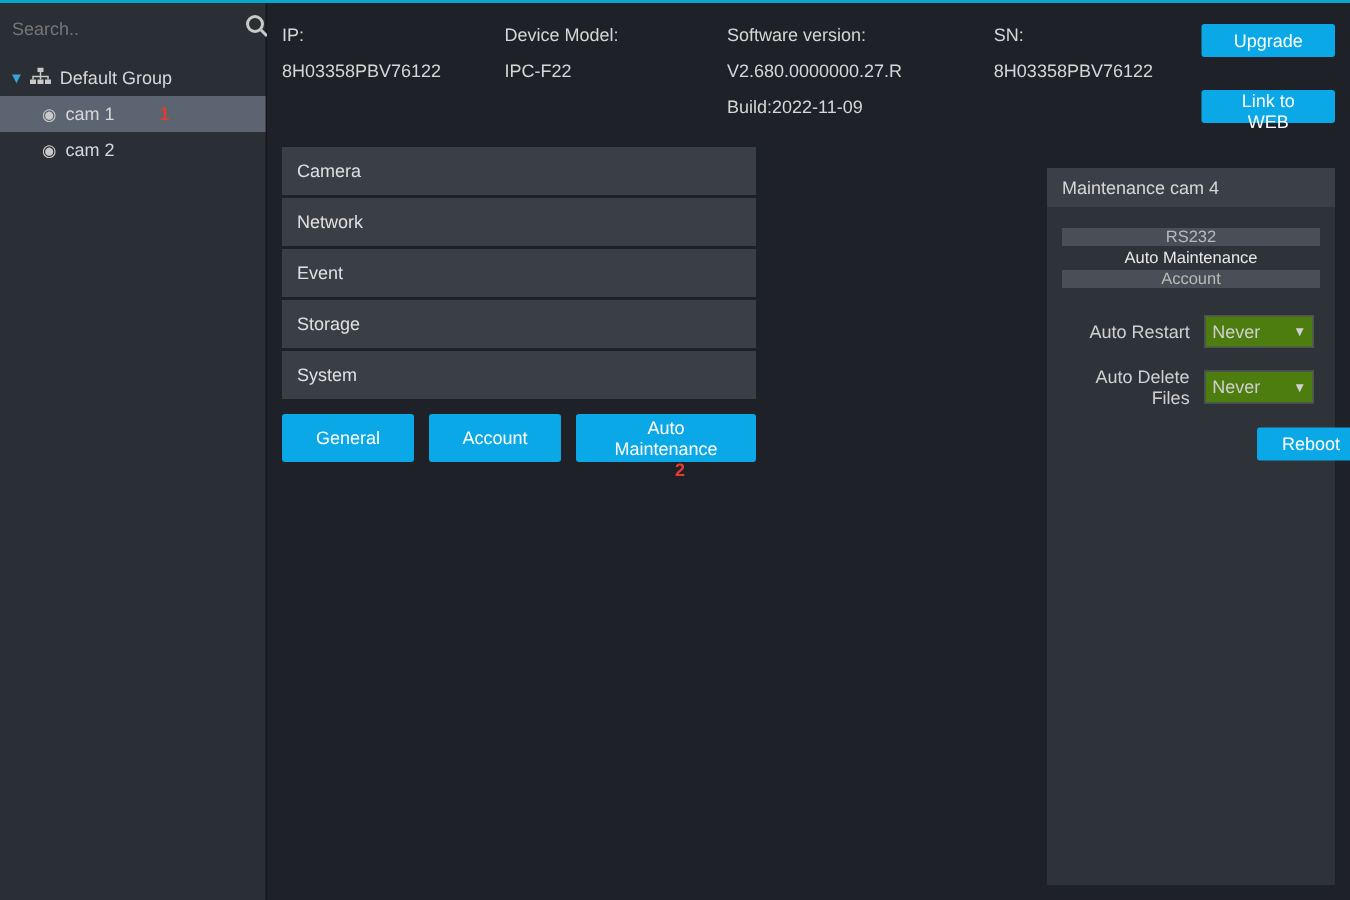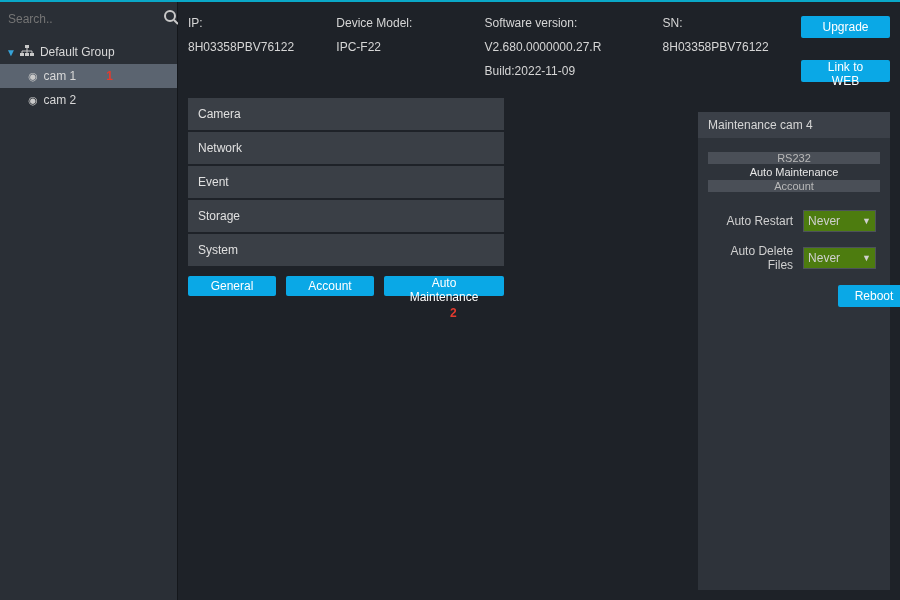--- a/index.html
+++ b/index.html
@@ -25,21 +25,21 @@
   .col-ip     { width:150px; }
   .col-model  { width:150px; }
   .col-soft   { width:180px; }
   .col-sn     { width:140px; }
   .actions { margin-left:auto; display:flex; flex-direction:column; gap:22px; padding-top:8px;}
   .btn-blue { background:#0aa8e6; border:none; color:#fff; font-size:12px; height:22px; padding:0 12px; border-radius:2px; cursor:pointer; min-width:72px;}
   .soft-extra { margin-top:10px;}
   .panels { margin-top:12px; width:316px;}
   .panel { background:#3a3f46; height:32px; display:flex; align-items:center; padding:0 10px; color:#e0e0e0; margin-bottom:2px; cursor:pointer;}
   .sys-buttons { display:flex; gap:10px; margin-top:10px; position:relative;}
-  .sys-buttons .btn-blue { height:20px; min-width:88px;}
+  .sys-buttons .btn-blue { height:32px; min-width:88px;}
   .marker2 { position:absolute; left:262px; top:30px; color:#e33b2e; font-weight:bold;}
   .maint-pane { position:absolute; top:110px; left:520px; right:10px; bottom:10px; background:#2e333a;}
   .maint-title { background:#3b4048; height:26px; display:flex; align-items:center; padding:0 10px; color:#d6d6d6;}
   .tabs { display:flex; margin:14px 10px 0 10px; gap:2px;flex-direction:column;}
   .tab { flex:1; height:26px; display:flex; align-items:center; justify-content:center; color:#b9b9b9; background:#4a4f57; font-size:11px; cursor:pointer;}
   .tab.active { background:#2e333a; color:#e8e8e8;}
   .form { padding:18px 14px; position:relative;}
   .form-row { display:flex; align-items:center; margin-bottom:12px;}
   .form-row label { width:116px; text-align:right; color:#d0d0d0; margin-right:10px;}
   .select { width:100px; height:22px; background:#4d7c0f; border:1px solid #4d525a; color:#d0d0d0; display:flex; align-items:center; padding:0 4px; justify-content:space-between; cursor:pointer;}

